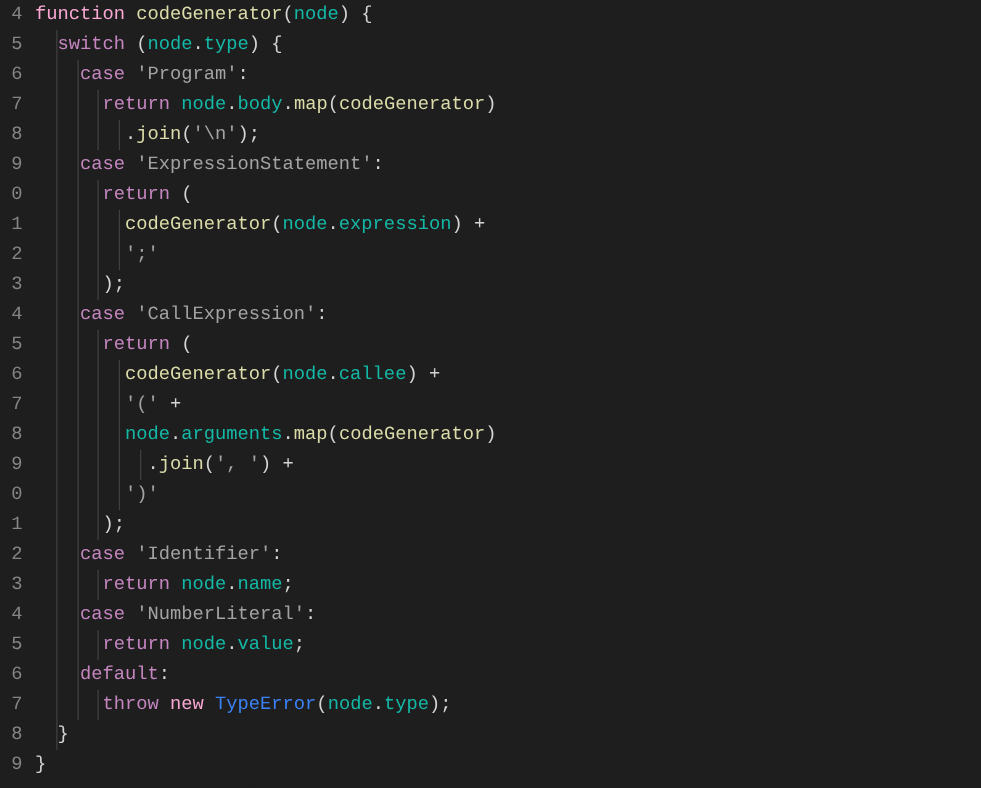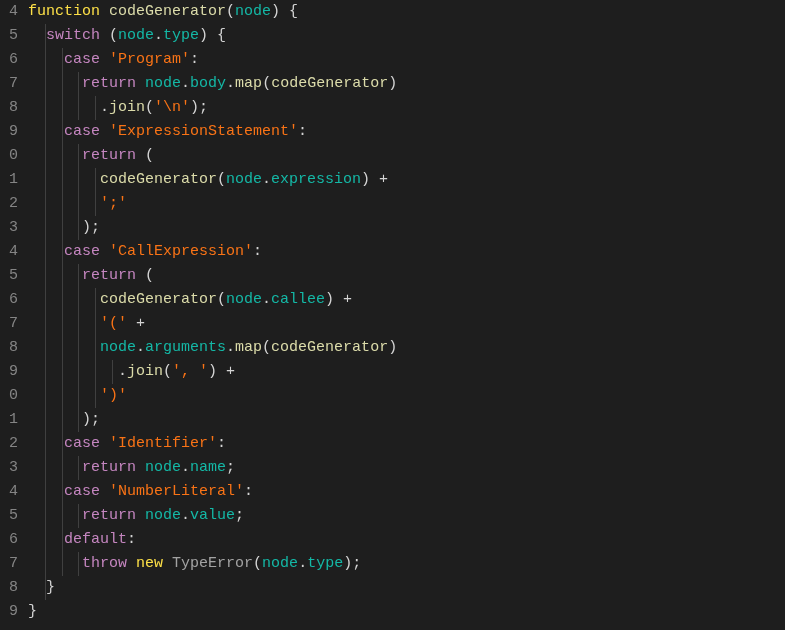--- a/index.html
+++ b/index.html
@@ -28,25 +28,25 @@
   }
   .gutter div { height: 24px; }
   .code {
     flex: 1;
     color: #d4d4d4;
     white-space: pre;
     position: relative;
     padding-top: 0;
   }
   .line { height: 24px; position: relative; }
-  .kw   { color: #fde047; }   
+  .kw   { color: #f9a8d4; }   
   .fn   { color: #dcdcaa; }   
   .va   { color: #14b8a6; }   
-  .str  { color: #f97316; font-family: Liberation Mono, monospace; }   
-  .cls  { color: #a3a3a3; }   
+  .str  { color: #a3a3a3; font-family: Liberation Mono, monospace; }   
+  .cls  { color: #3b82f6; }   
   .pun  { color: #d4d4d4; }   
   .ctl  { color: #c586c0; }   
   .indent-guide {
     position: absolute;
     top: 0;
     bottom: 0;
     width: 1px;
     background: #404040;
   }
 </style>

